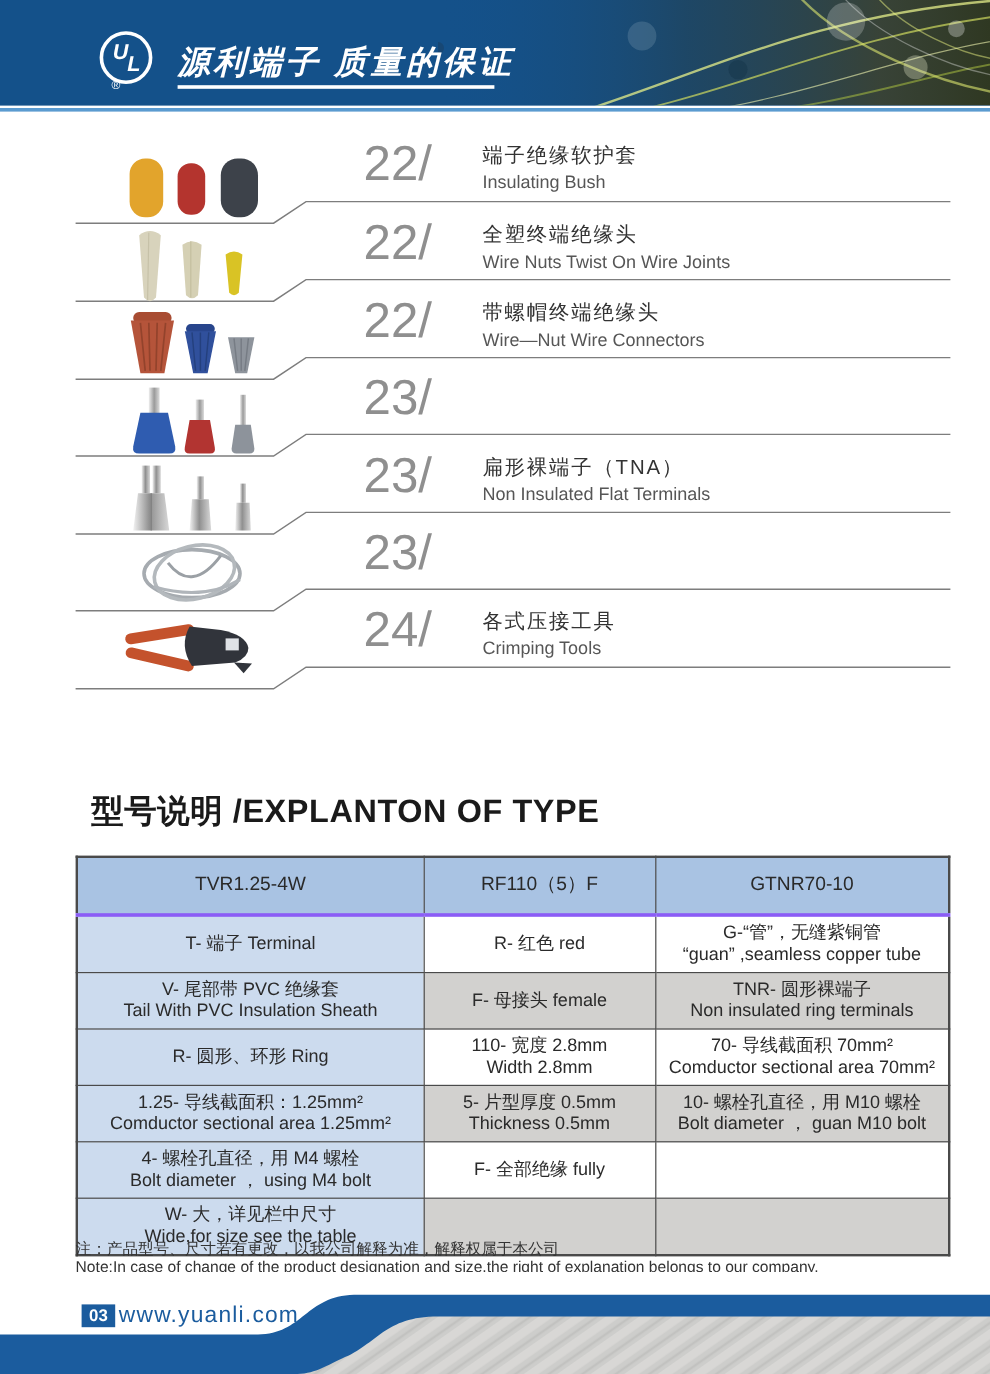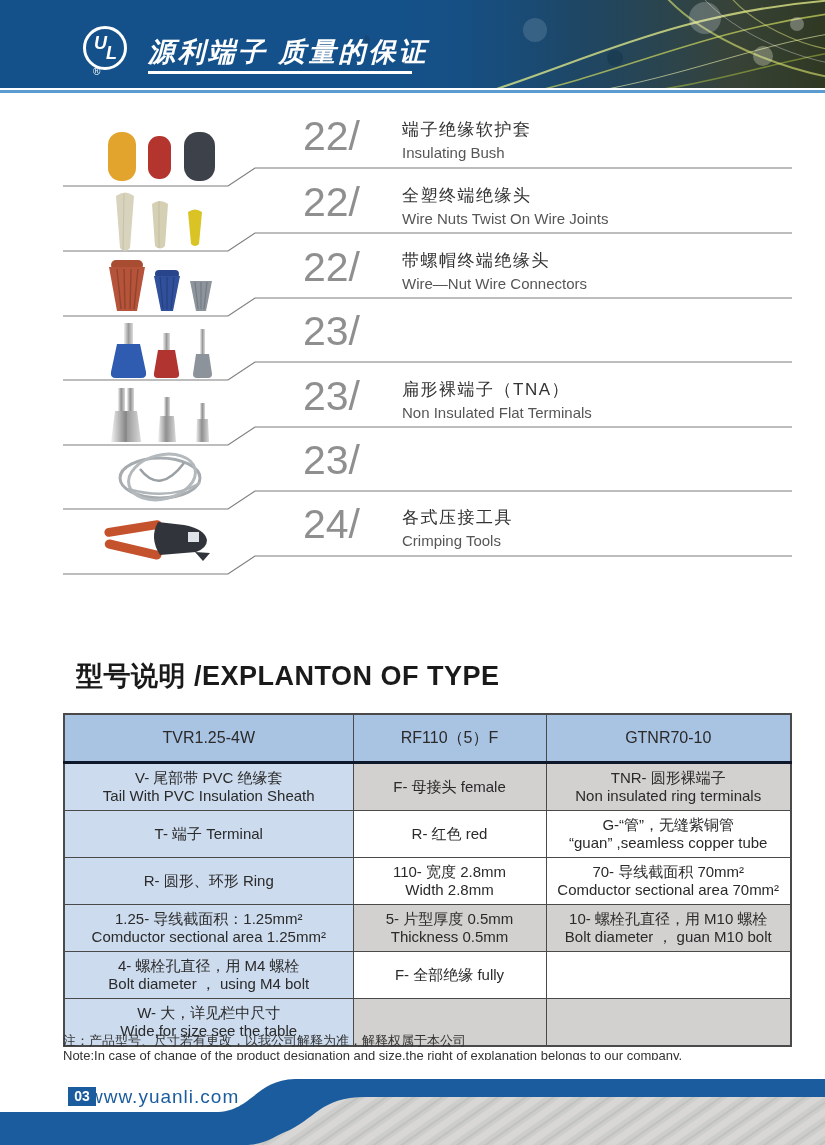--- a/index.html
+++ b/index.html
@@ -26,34 +26,34 @@
   .toc-zh{font-size:17px;color:#333333;letter-spacing:1.5px;}
   .toc-en{font-size:15px;color:#565656;margin-top:3px;}
   .toc-img{position:absolute;left:100px;}
   .sep-overlay{position:absolute;left:0;top:0;width:825px;height:1145px;pointer-events:none;}
 
   
   .type-title{position:absolute;left:76px;top:658px;font-size:27px;font-weight:bold;color:#1a1a1a;letter-spacing:0.5px;}
   table.type{position:absolute;left:63px;top:713px;border-collapse:collapse;table-layout:fixed;width:727px;}
   table.type td{border:1px solid #4a4a4a;text-align:center;vertical-align:middle;
                 font-size:15px;color:#2a2a2a;padding:2px 4px;line-height:18px;}
-  table.type tr.hdr td{height:42px;background:#a9c3e3;border-bottom:3px solid #0f172a;font-size:16px;}
+  table.type tr.hdr td{height:42px;background:#a9c3e3;border-bottom:3px solid #8b5cf6;font-size:16px;}
   table.type{border:2px solid #4a4a4a;}
   table.type tr.body td{height:42px;}
   td.c-blue{background:#ccdbee;}
   td.c-gray{background:#d2d1cf;}
   td.c-white{background:#ffffff;}
   .ln:empty{display:none;}
 
   .note-block{position:absolute;left:63px;top:1033px;font-size:13px;color:#333333;line-height:15px;}
 
   
   .page-badge{position:absolute;left:68px;top:1087px;width:28px;height:19px;background:#1b5c9e;
               color:#ffffff;font-size:14px;text-align:center;line-height:19px;font-weight:bold;}
-  .site-url{position:absolute;left:89px;top:1086px;color:#1b5c9e;font-size:19px;letter-spacing:1px;}
+  .site-url{position:absolute;left:99px;top:1086px;color:#1b5c9e;font-size:19px;letter-spacing:1px;}
   .footer-wave{position:absolute;left:0;top:1060px;}
 </style>
 </head>
 <body>
 
 <div class="page">
 
   <div class="header">
     <svg class="header-swoosh" width="460" height="88" viewBox="0 0 460 88">
       <defs>
@@ -251,41 +251,41 @@
         <col style="width:245px">
       </colgroup>
     <tbody>
         <tr class="hdr">
       <td>TVR1.25-4W</td>
       <td>RF110（5）F</td>
       <td>GTNR70-10</td>
     </tr>
     <tr class="body">
       <td class="c-blue">
+            <div class="ln">T- 端子 Terminal</div>
+          </td>
+      <td class="c-white">
+            <div class="ln">R- 红色 red</div>
+          </td>
+      <td class="c-white">
+            <div class="ln">G-“管”，无缝紫铜管</div>
+            <div class="ln">“guan” ,seamless copper tube</div>
+          </td>
+    </tr>
+    <tr class="body">
+      <td class="c-blue">
             <div class="ln">V- 尾部带 PVC 绝缘套</div>
             <div class="ln">Tail With PVC Insulation Sheath</div>
           </td>
       <td class="c-gray">
             <div class="ln">F- 母接头 female</div>
           </td>
       <td class="c-gray">
             <div class="ln">TNR- 圆形裸端子</div>
             <div class="ln">Non insulated ring terminals</div>
-          </td>
-    </tr>
-    <tr class="body">
-      <td class="c-blue">
-            <div class="ln">T- 端子 Terminal</div>
-          </td>
-      <td class="c-white">
-            <div class="ln">R- 红色 red</div>
-          </td>
-      <td class="c-white">
-            <div class="ln">G-“管”，无缝紫铜管</div>
-            <div class="ln">“guan” ,seamless copper tube</div>
           </td>
     </tr>
     <tr class="body">
       <td class="c-blue">
             <div class="ln">R- 圆形、环形 Ring</div>
           </td>
       <td class="c-white">
             <div class="ln">110- 宽度 2.8mm</div>
             <div class="ln">Width 2.8mm</div>
           </td>

